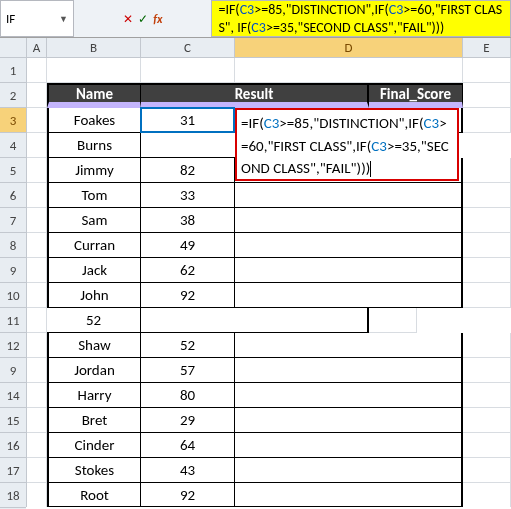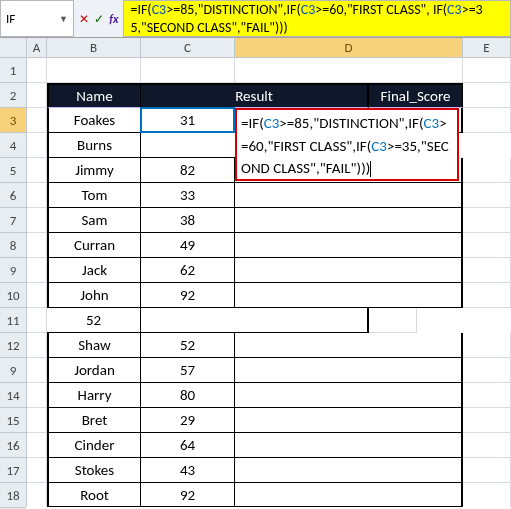--- a/index.html
+++ b/index.html
@@ -11,20 +11,21 @@
     height: 509px;
     overflow: hidden;
     position: relative;
   }
   .namebox-row {
     display: flex;
     align-items: stretch;
     height: 22px;
     border-bottom: 1px solid #a0a0a0;
     background: #eef2f6;
+    gap: 44px;
   }
   .name-box {
     width: 74px;
     background: #fff;
     border: 1px solid #b5b8bf;
     display: flex;
     align-items: center;
     padding: 0 5px;
     font-size: 13px;
   }
@@ -35,21 +36,21 @@
   }
   .fx-icons {
     display: flex;
     align-items: center;
     padding: 0 5px;
     gap: 5px;
     font-size: 12px;
     color: #666;
   }
   .fx-icons span { cursor: default; }
-  .fx-label { font-style: italic; font-weight: bold; color: #4c1d95; }
+  .fx-label { font-style: italic; font-weight: bold; color: #c2410c; }
   .formula-bar {
     flex: 1;
     background: #ffff00;
     border: 1px solid #b5b8bf;
     display: flex;
     align-items: center;
     padding: 1px 6px;
     font-size: 14px;
     min-height: 36px;
     line-height: 1.25;
@@ -113,25 +114,25 @@
     border-right: 1px solid #d8dce1;
     border-bottom: 1px solid #d8dce1;
     display: flex;
     align-items: center;
     justify-content: center;
     font-size: 15px;
     position: relative;
     background: #fff;
   }
   .hdr {
-    background: #0f172a;
+    background: #404040;
     color: #fff;
-    font-weight: normal;
+    font-weight: bold;
     border-right: 1px solid #000;
-    border-bottom: 1px solid #c4b5fd;
+    border-bottom: 6px solid #c4b5fd;
   }
   .tbl-left { border-left: 2px solid #000; }
   .tbl-right { border-right: 2px solid #000; }
   .tbl-top { border-top: 2px solid #000; }
   .tbl-bot { border-bottom: 2px solid #000; }
   .inner-b { border-bottom: 1px solid #000; }
   .inner-r { border-right: 1px solid #000; }
   .sel-ref {
     position: absolute;
     inset: -1px;

